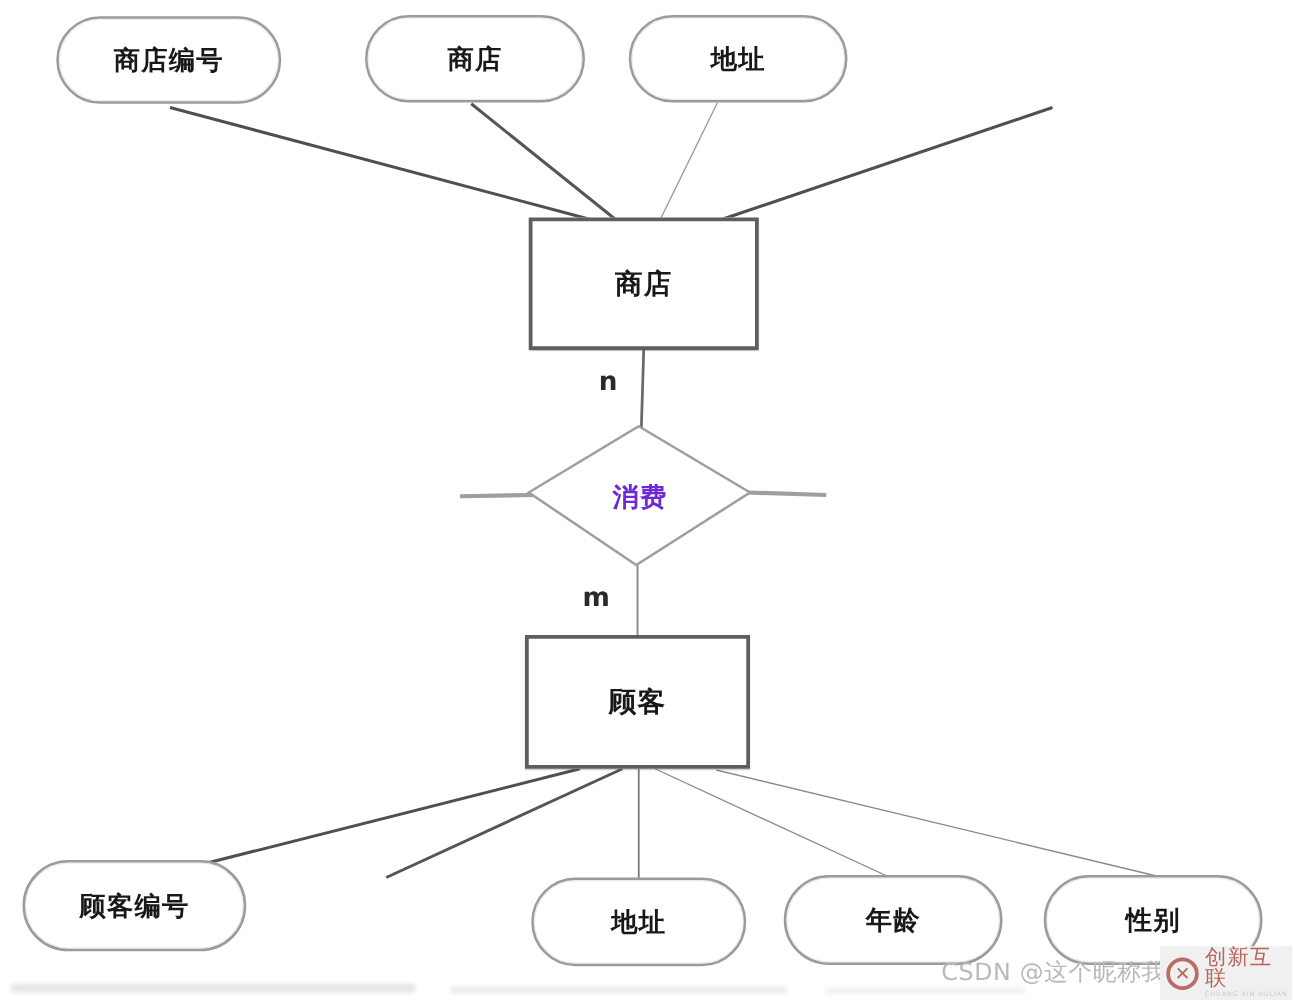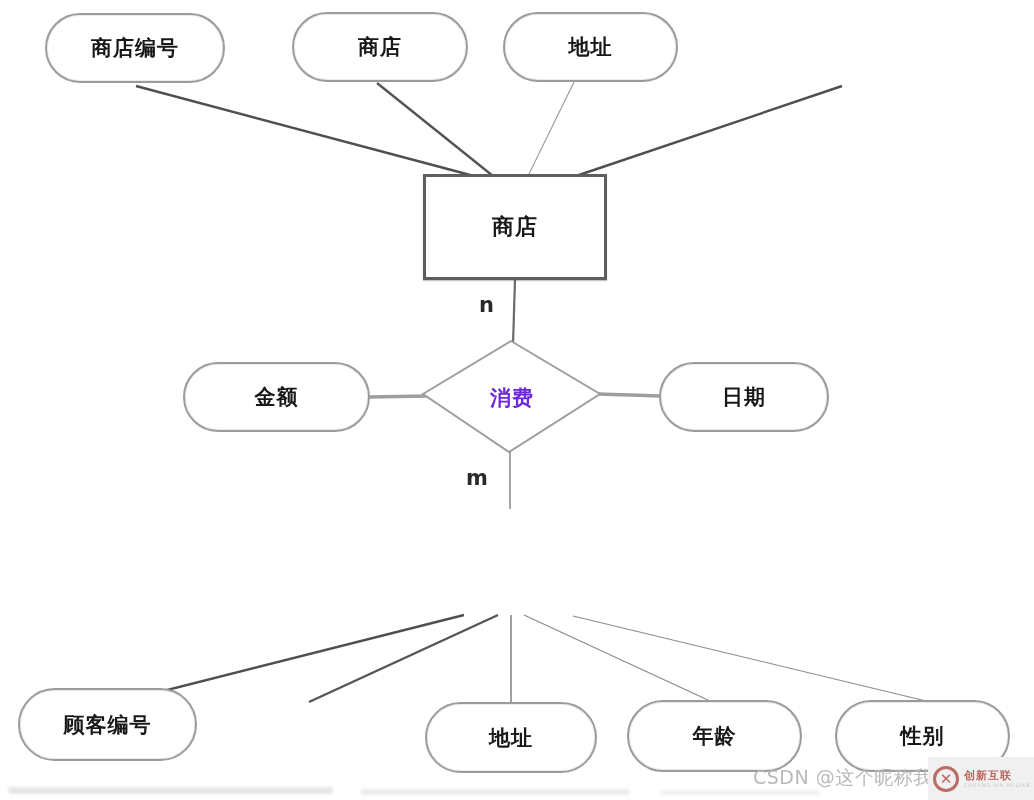--- a/index.html
+++ b/index.html
@@ -91,22 +91,22 @@
     font-family: "DejaVu Sans", sans-serif;
     font-size: 15px;
     font-weight: bold;
     color: rgba(178, 85, 76, 0.9);
     box-sizing: border-box;
     flex: 0 0 auto;
   }
   .logo-texts { display: flex; flex-direction: column; line-height: 1; }
   .logo-title {
     font-family: "DejaVu Sans", "Liberation Sans", sans-serif;
-    font-size: 11px;
-    font-weight: bold;
+    font-size: 17px;
+    font-weight: normal;
     color: rgba(178, 85, 76, 0.9);
     letter-spacing: 1px;
   }
   .logo-subtitle {
     font-family: "DejaVu Sans", "Liberation Sans", sans-serif;
     font-size: 5px;
     color: #c8c8c8;
     letter-spacing: 0.8px;
     margin-top: 2px;
     white-space: nowrap;
@@ -157,34 +157,31 @@
   </div>
 
   <div class="node entity" style="left:423px; top:174px; width:184px; height:106px;">
     <span>商店</span>
   </div>
 
   <div class="cardinality" style="left:479px; top:293px;">
     <span>n</span>
   </div>
 
-  <div class="node oval" style="left:183px; top:362px; width:187px; height:70px;">
-    <span>金额</span>
-  </div>
   <div class="diamond-label" style="left:462px; top:384px; width:100px;">
     <span>消费</span>
   </div>
-  <div class="node oval" style="left:659px; top:362px; width:170px; height:70px;">
-    <span>日期</span>
-  </div>
 
   <div class="cardinality" style="left:466px; top:466px;">
     <span>m</span>
   </div>
 
+  <div class="node entity" style="left:420px; top:508px; width:180px; height:107px;">
+    <span>顾客</span>
+  </div>
 
   <div class="node oval" style="left:18px; top:688px; width:179px; height:73px;">
     <span>顾客编号</span>
   </div>
   <div class="node oval" style="left:425px; top:702px; width:172px; height:71px;">
     <span>地址</span>
   </div>
   <div class="node oval" style="left:627px; top:700px; width:175px; height:72px;">
     <span>年龄</span>
   </div>

